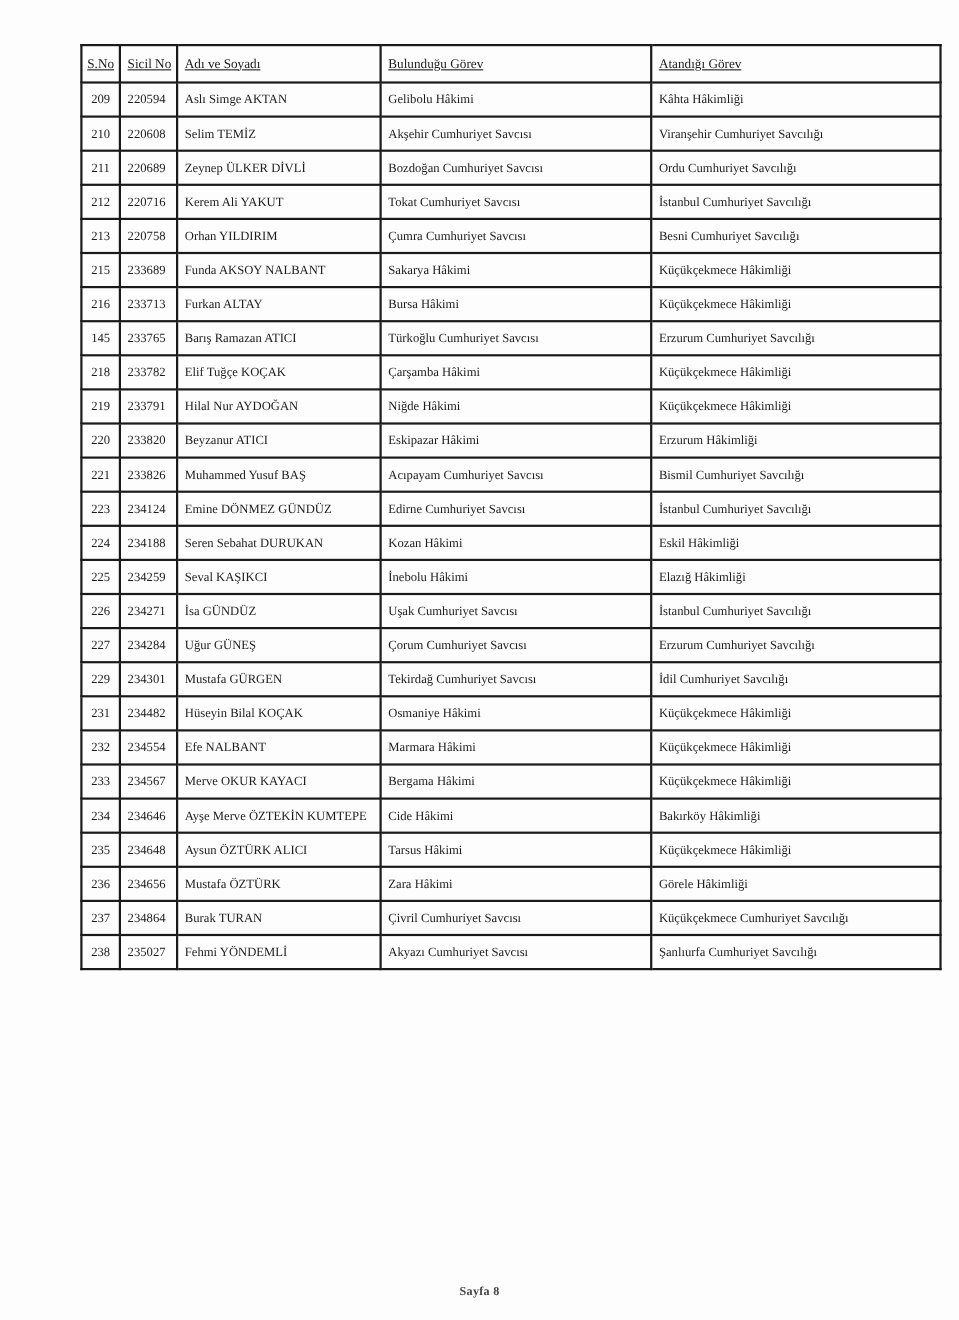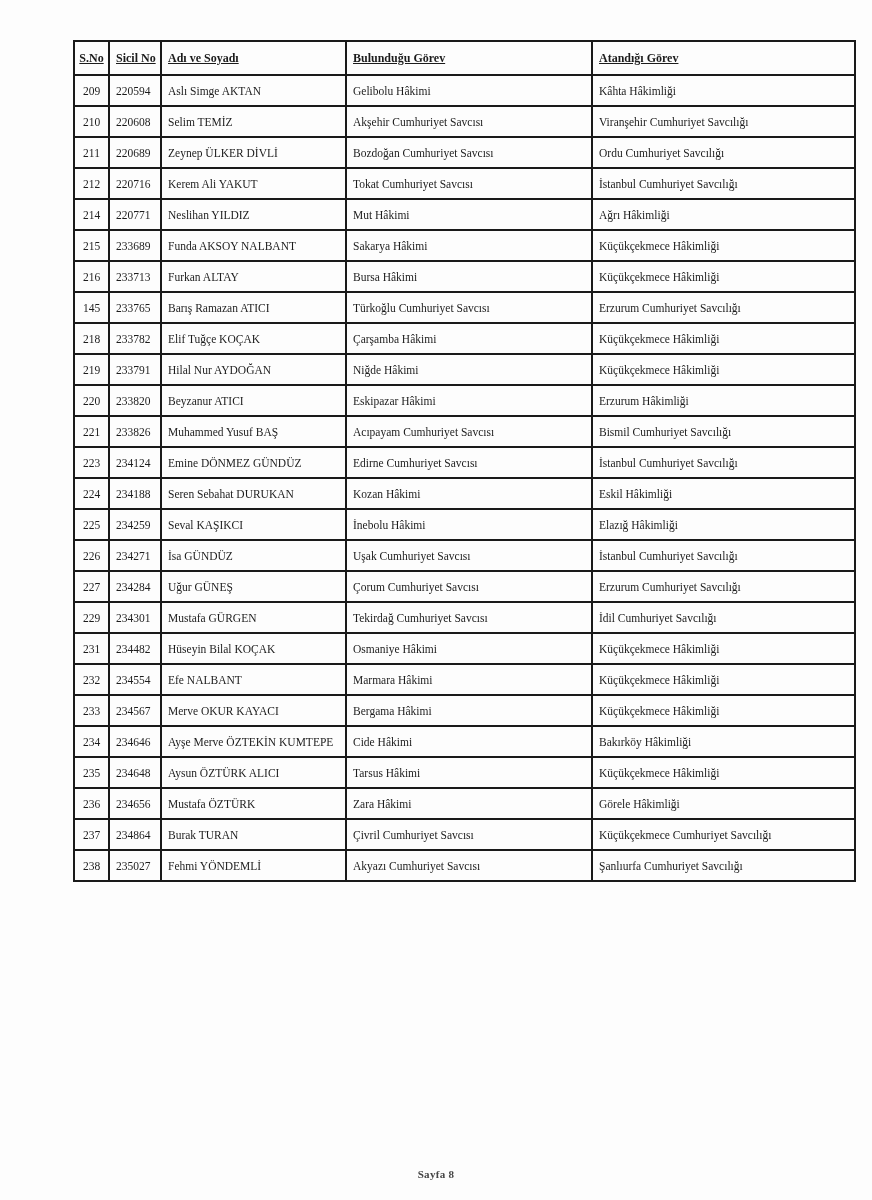--- a/index.html
+++ b/index.html
@@ -27,21 +27,21 @@
   .doc-table td {
     border: 2px solid #1a1a1a;
     font-size: 11.5px;
     vertical-align: middle;
     padding: 0 4px 0 6px;
     overflow: hidden;
     white-space: nowrap;
   }
   .doc-table thead th {
     height: 32px;
-    font-weight: bold;
+    font-weight: normal;
     text-decoration: underline;
     text-align: left;
     font-size: 12px;
     margin-top: 24px;
   }
   .doc-table tbody tr {
     height: 31px;
   }
   .doc-table td.col-sno,
   .doc-table th.col-sno {
@@ -103,25 +103,25 @@
         <td class="col-assigned-post">Ordu Cumhuriyet Savcılığı</td>
       </tr>
       <tr>
         <td class="col-sno">212</td>
         <td class="col-sicil-no">220716</td>
         <td class="col-name">Kerem Ali YAKUT</td>
         <td class="col-current-post">Tokat Cumhuriyet Savcısı</td>
         <td class="col-assigned-post">İstanbul Cumhuriyet Savcılığı</td>
       </tr>
       <tr>
-        <td class="col-sno">214</td>
-        <td class="col-sicil-no">220771</td>
-        <td class="col-name">Neslihan YILDIZ</td>
-        <td class="col-current-post">Mut Hâkimi</td>
-        <td class="col-assigned-post">Ağrı Hâkimliği</td>
+        <td class="col-sno">213</td>
+        <td class="col-sicil-no">220758</td>
+        <td class="col-name">Orhan YILDIRIM</td>
+        <td class="col-current-post">Çumra Cumhuriyet Savcısı</td>
+        <td class="col-assigned-post">Besni Cumhuriyet Savcılığı</td>
       </tr>
       <tr>
         <td class="col-sno">215</td>
         <td class="col-sicil-no">233689</td>
         <td class="col-name">Funda AKSOY NALBANT</td>
         <td class="col-current-post">Sakarya Hâkimi</td>
         <td class="col-assigned-post">Küçükçekmece Hâkimliği</td>
       </tr>
       <tr>
         <td class="col-sno">216</td>

